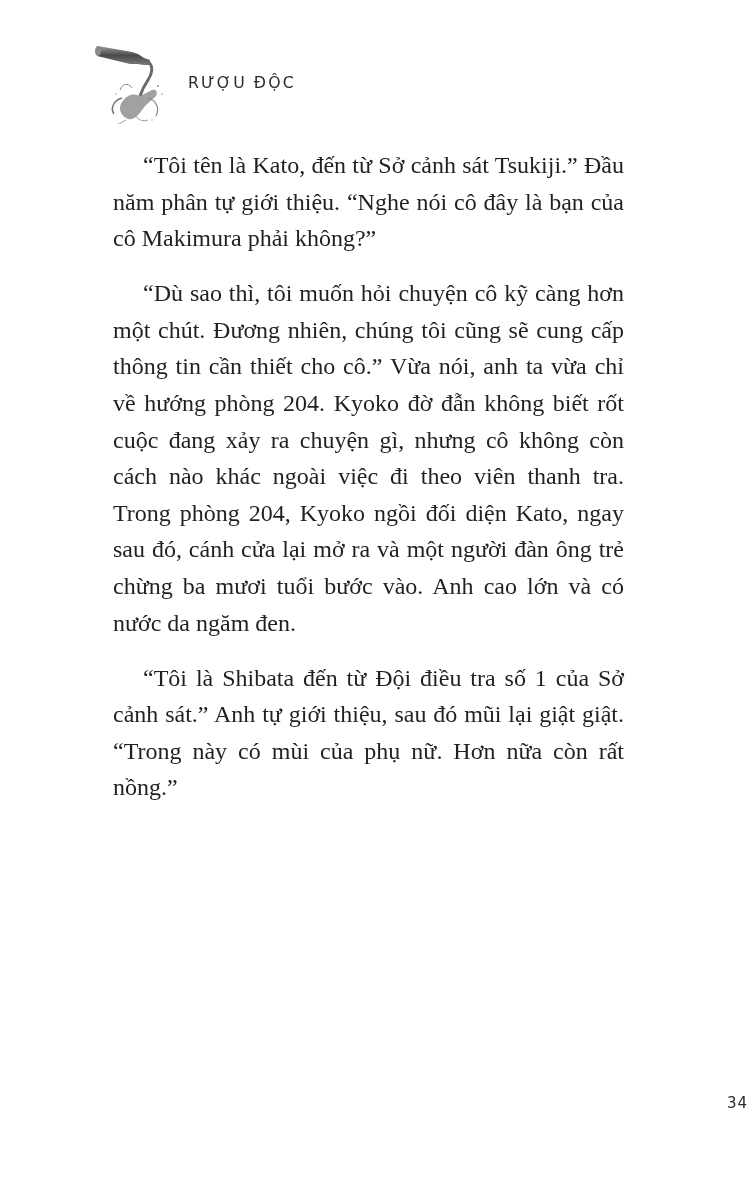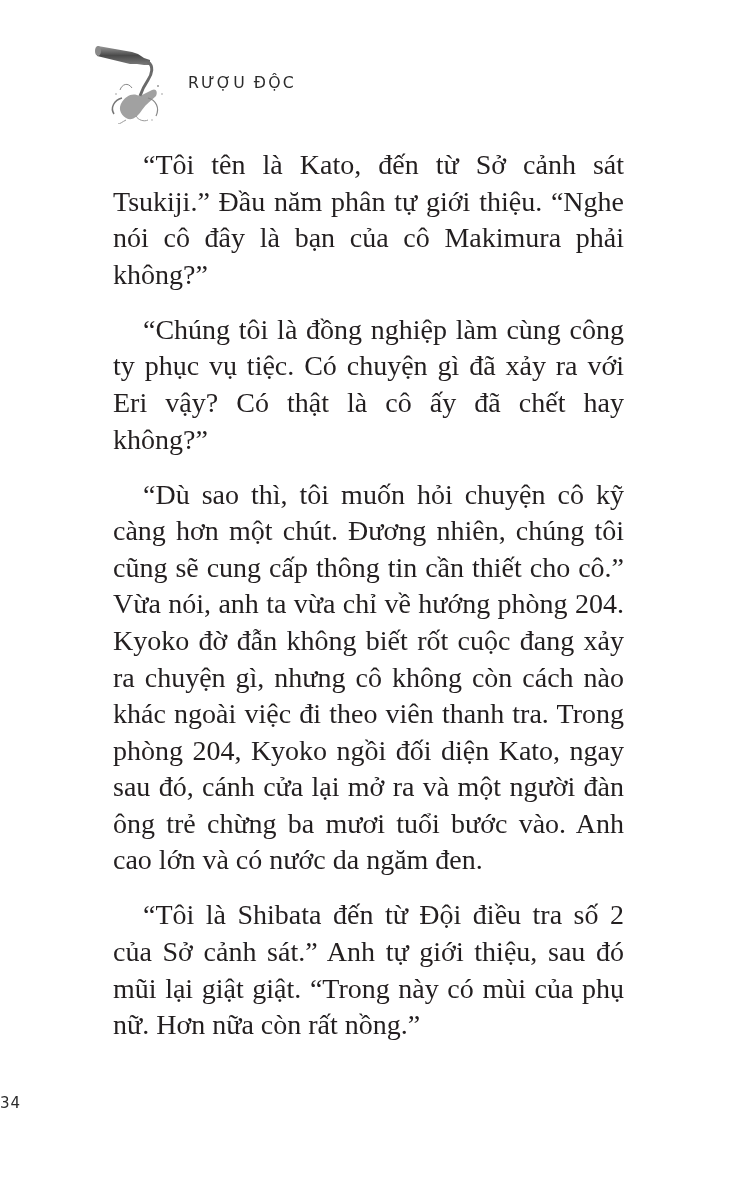--- a/index.html
+++ b/index.html
@@ -45,34 +45,34 @@
       color: #2b2b2b;
       font-weight: normal;
       transform: scaleX(1.05);
       transform-origin: left center;
     }
     .body-text {
       position: absolute;
       left: 113px;
       top: 147px;
       width: 511px;
-      font-size: 28px;
+      font-size: 24px;
       line-height: 36.6px;
     }
     .para {
       margin: 0 0 18.4px 0;
       text-indent: 30px;
       text-align: justify;
     }
     .page-number {
       position: absolute;
       left: 0;
       width: 748px;
       top: 1094px;
-      text-align: left;
+      text-align: right;
       font-family: "DejaVu Sans", sans-serif;
       font-size: 15px;
       letter-spacing: 1px;
       color: #2b2b2b;
     }
   </style>
 </head>
 <body>
 
 <div class="page">
@@ -101,20 +101,19 @@
       <circle cx="66" cy="48" r="1" fill="#999"></circle>
       <circle cx="70" cy="56" r="0.8" fill="#999"></circle>
       <circle cx="24" cy="56" r="0.8" fill="#999"></circle>
       <circle cx="60" cy="82" r="0.8" fill="#aaa"></circle>
     </svg>
     <div class="header-title">RƯỢU ĐỘC</div>
   </div>
 
   <div class="body-text">
     <p class="para">“Tôi tên là Kato, đến từ Sở cảnh sát Tsukiji.” Đầu năm phân tự giới thiệu. “Nghe nói cô đây là bạn của cô Makimura phải không?”</p>
-    <p class="para">“Chúng tôi là đồng nghiệp làm cùng công ty phục vụ tiệc. Có chuyện gì đã xảy ra với Eri vậy? Có thật là cô ấy đã chết hay không?”</p>
     <p class="para">“Dù sao thì, tôi muốn hỏi chuyện cô kỹ càng hơn một chút. Đương nhiên, chúng tôi cũng sẽ cung cấp thông tin cần thiết cho cô.” Vừa nói, anh ta vừa chỉ về hướng phòng 204. Kyoko đờ đẫn không biết rốt cuộc đang xảy ra chuyện gì, nhưng cô không còn cách nào khác ngoài việc đi theo viên thanh tra. Trong phòng 204, Kyoko ngồi đối diện Kato, ngay sau đó, cánh cửa lại mở ra và một người đàn ông trẻ chừng ba mươi tuổi bước vào. Anh cao lớn và có nước da ngăm đen.</p>
-    <p class="para">“Tôi là Shibata đến từ Đội điều tra số 2 của Sở cảnh sát.” Anh tự giới thiệu, sau đó mũi lại giật giật. “Trong này có mùi của phụ nữ. Hơn nữa còn rất nồng.”</p>
+    <p class="para">“Tôi là Shibata đến từ Đội điều tra số 1 của Sở cảnh sát.” Anh tự giới thiệu, sau đó mũi lại giật giật. “Trong này có mùi của phụ nữ. Hơn nữa còn rất nồng.”</p>
   </div>
 
   <div class="page-number">34</div>
 
 </div>
 
 </body></html>

